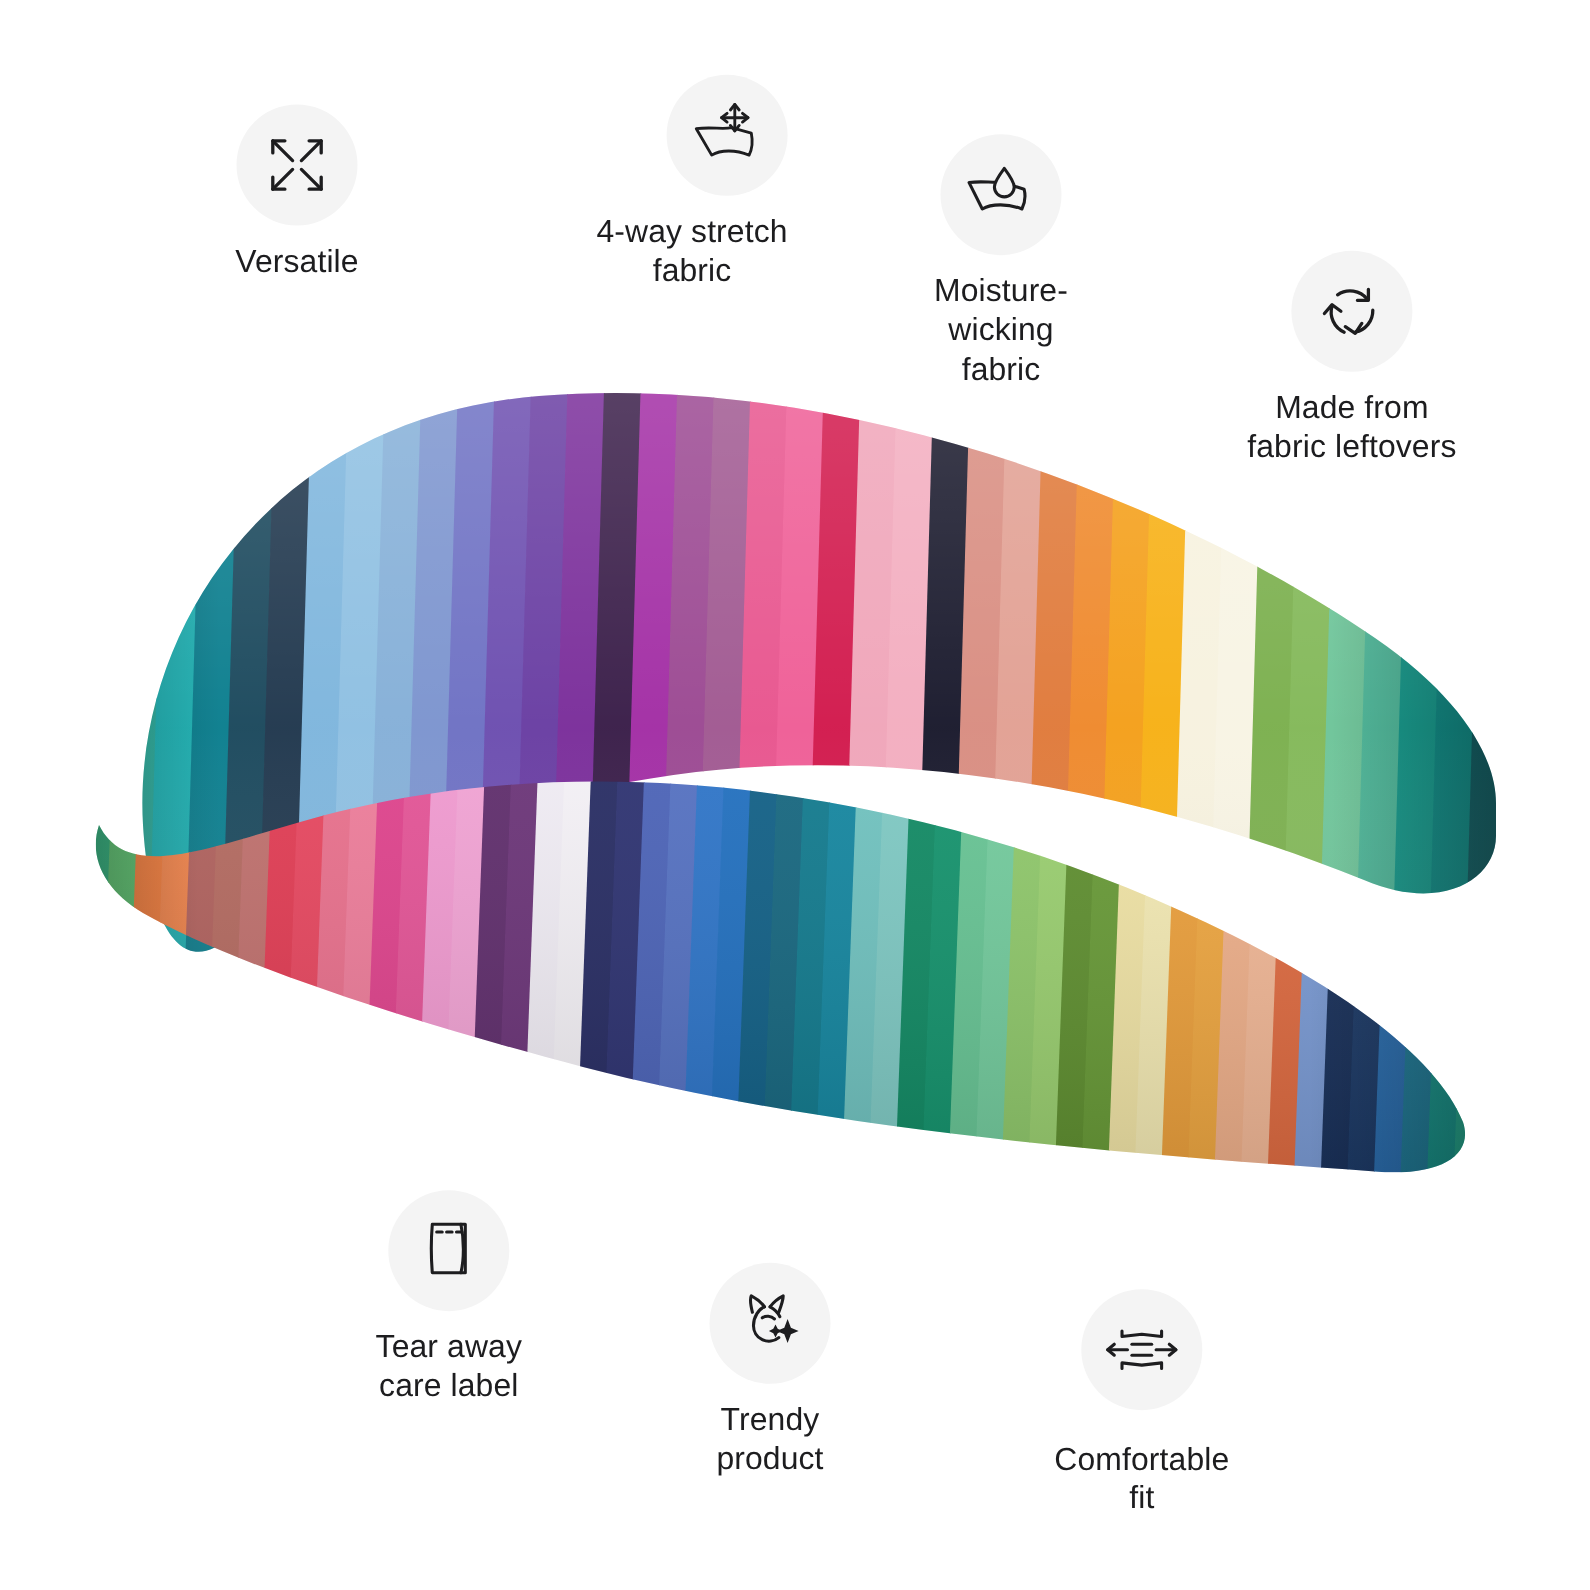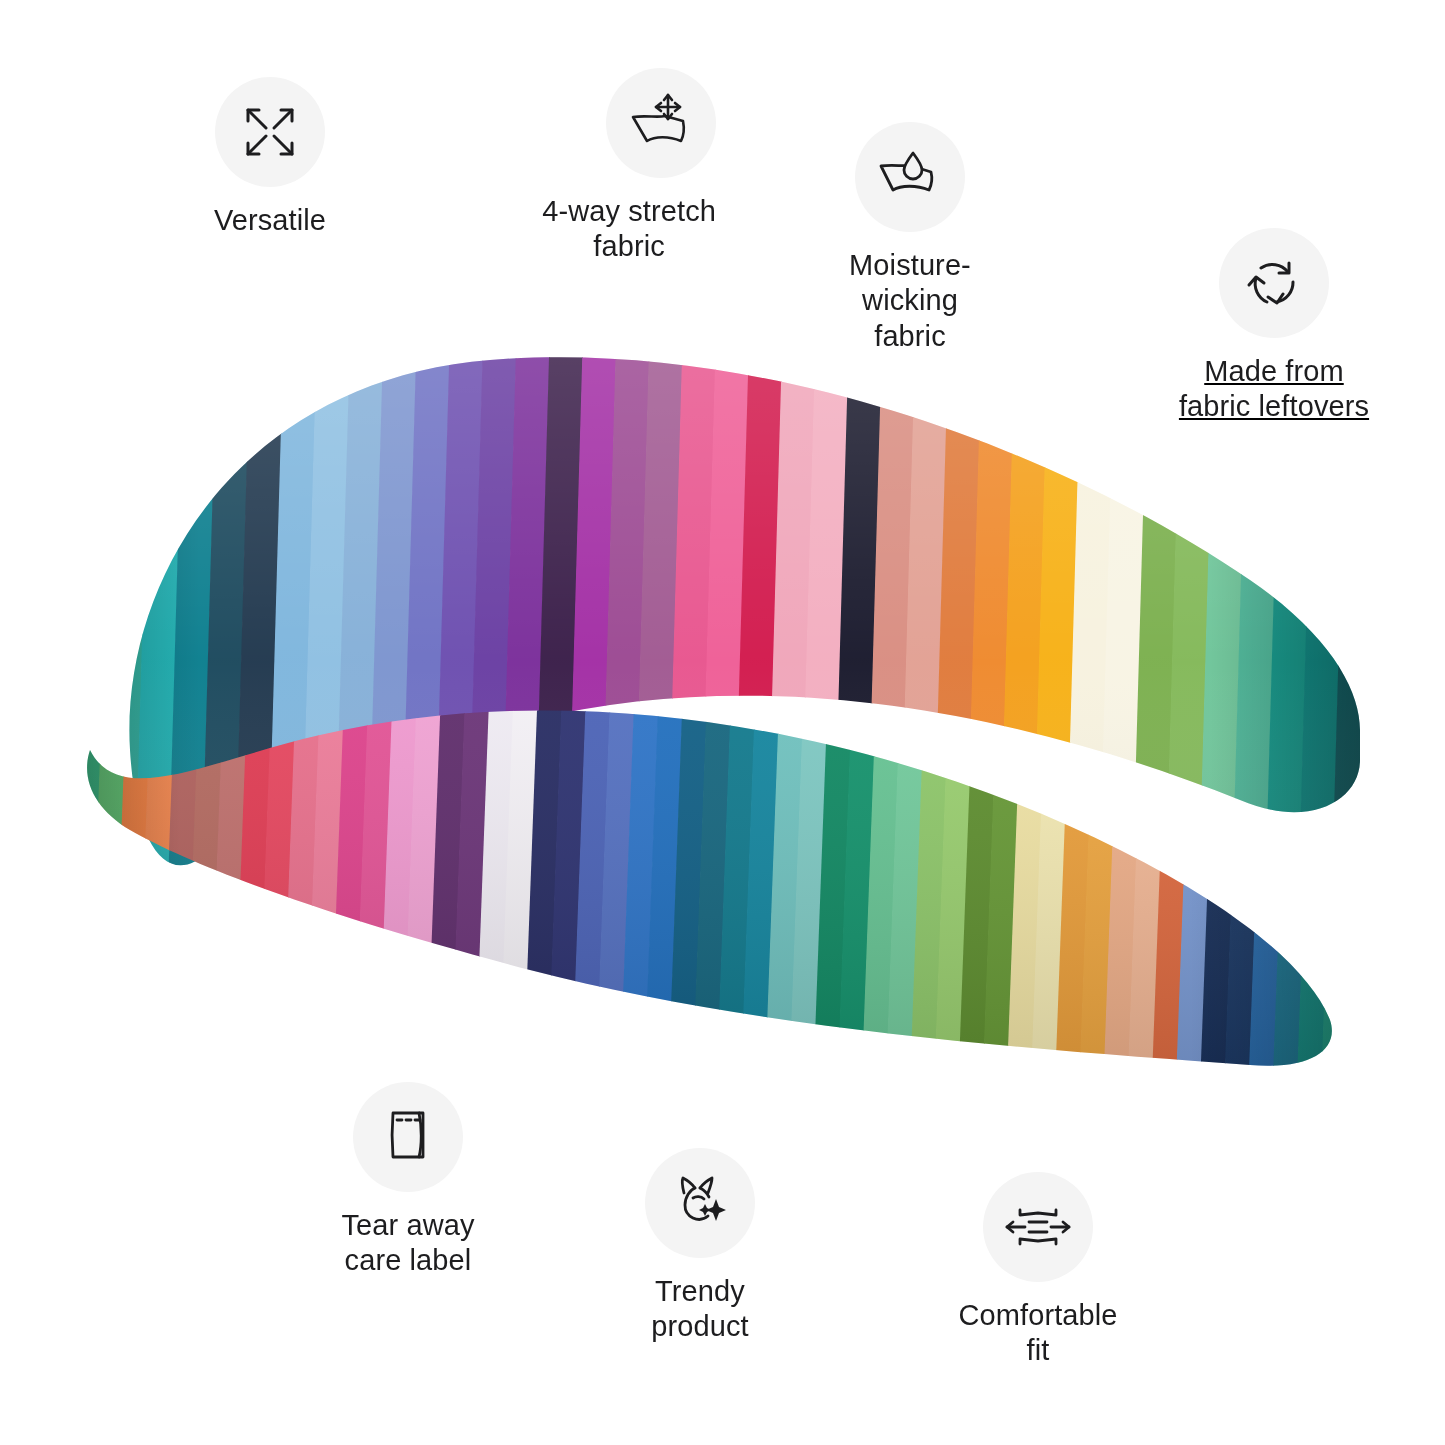--- a/index.html
+++ b/index.html
@@ -24,27 +24,27 @@
   .feature-label{
     margin-top:16px;
     font-size:29px;line-height:1.22;
     color:#1d1d1f;
     text-align:center;
     letter-spacing:.1px;
     white-space:pre-line;
   }
 
   
-  #f-versatile   {left:142px; top:77px;  width:256px;}
+  #f-versatile   {left:142px; top:95px;  width:256px;}
   #f-stretch     {left:460px; top:68px;  width:256px;align-items:flex-end;}
   #f-moisture    {left:782px; top:122px; width:256px;}
-  #f-recycled    {left:1143px;top:228px; width:262px;text-decoration:underline;}
+  #f-recycled    {left:1098px;top:228px; width:262px;}
   #f-label       {left:280px; top:1082px;width:256px;}
   #f-trendy      {left:572px; top:1148px;width:256px;}
-  #f-comfort     {left:908px; top:1172px;width:260px;}
+  #f-comfort     {left:908px; top:1172px;width:260px;gap:12px;}
 
   
   #band{position:absolute;left:60px;top:330px;width:1330px;height:790px;}
   #band svg{display:block;width:100%;height:100%;}
 </style>
 </head>
 <body>
 
 <div id="stage">
 

